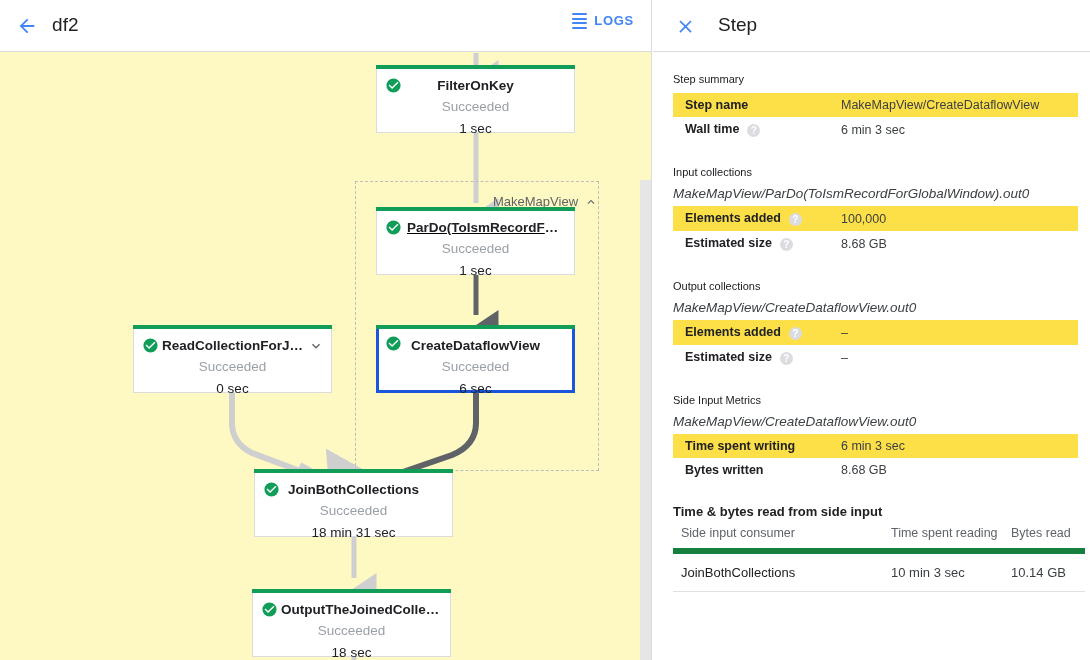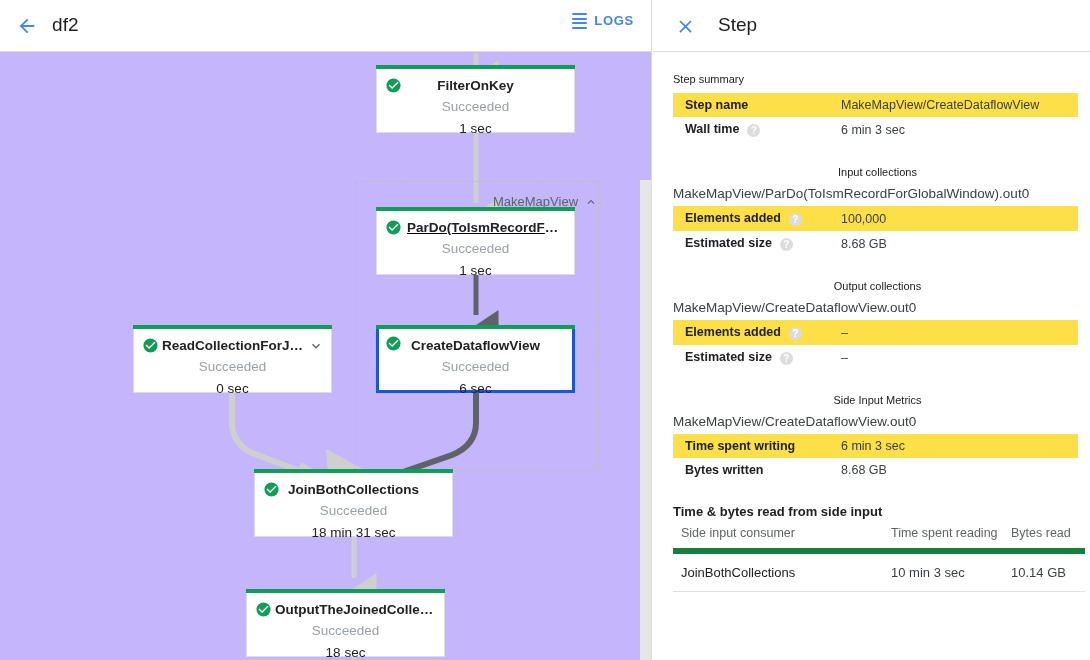--- a/index.html
+++ b/index.html
@@ -9,21 +9,21 @@
     font-family: "Liberation Sans", sans-serif;
     background: #ffffff;
     overflow: hidden;
   }
   #app { position: relative; width: 1090px; height: 660px; }
 
   
   #left-pane {
     position: absolute; left: 0; top: 0;
     width: 652px; height: 660px;
-    background: #c4b5fd;
+    background: #fef9c3;
     border-right: 1px solid #dadce0;
     overflow: hidden;
   }
   #left-header {
     position: absolute; left: 0; top: 0;
     width: 652px; height: 52px;
     border-bottom: 1px solid #dadce0;
     background: #fff;
   }
   #back-button {
@@ -149,24 +149,25 @@
   }
   #right-body {
     position: absolute; left: 0; top: 53px;
     width: 437px; height: 607px;
     padding: 20px 8px 0 20px;
   }
   .section-head {
     font-size: 11px; color: #202124;
     margin: 0 0 8px 0;
   }
-  .section-head.spaced { margin-top: 24px; text-align: center; }
+  .section-head.spaced { margin-top: 24px; }
   .coll-name {
     font-size: 13.5px; color: #3c4043;
     margin: 0 0 5px 0;
+    font-style: italic;
   }
   .kv-table { width: 405px; border-collapse: collapse; }
   .kv-table tr.shaded { background: #fde047; }
   .kv-table td {
     padding: 5px 0 5px 12px;
     font-size: 12.5px; color: #202124;
     vertical-align: middle;
   }
   .kv-table td.k { font-weight: bold; width: 168px; }
   .kv-table td.v { font-weight: normal; color: #3c4043; padding-left: 0; }
@@ -312,21 +313,21 @@
         <svg class="check-icon" viewBox="0 0 24 24" fill="#0f9d58">
             <path d="M12 2a10 10 0 100 20 10 10 0 000-20zm-2 15l-5-5 1.41-1.41L10 14.17l7.59-7.59L19 8l-9 9z"></path>
           </svg>
         <div class="node-title-row">
           <span class="node-title">JoinBothCollections</span>
         </div>
         <div class="node-status">Succeeded</div>
         <div class="node-time">18 min 31 sec</div>
       </div>
 
-      <div class="node" style="left:246px; top:540px; width:199px; height:64px;">
+      <div class="node" style="left:252px; top:540px; width:199px; height:64px;">
         <div class="topbar"></div>
         <svg class="check-icon" viewBox="0 0 24 24" fill="#0f9d58">
             <path d="M12 2a10 10 0 100 20 10 10 0 000-20zm-2 15l-5-5 1.41-1.41L10 14.17l7.59-7.59L19 8l-9 9z"></path>
           </svg>
         <div class="node-title-row" style="padding:0 8px 0 28px;">
           <span class="node-title">OutputTheJoinedCollec…</span>
         </div>
         <div class="node-status">Succeeded</div>
         <div class="node-time">18 sec</div>
       </div>

